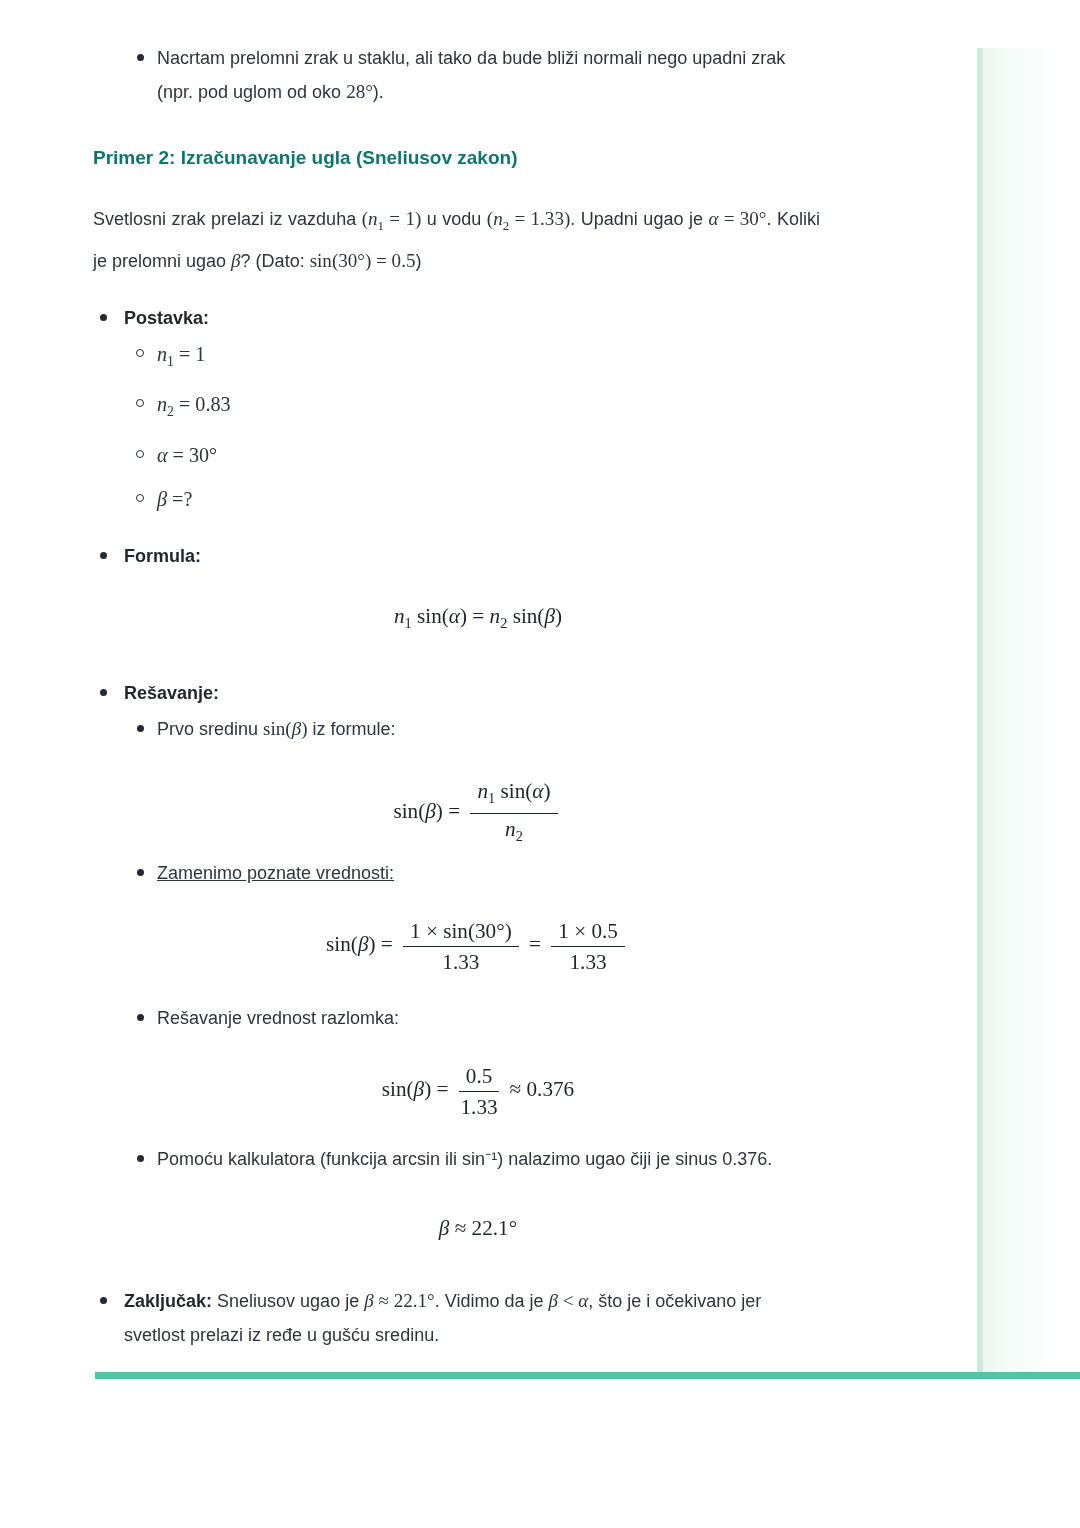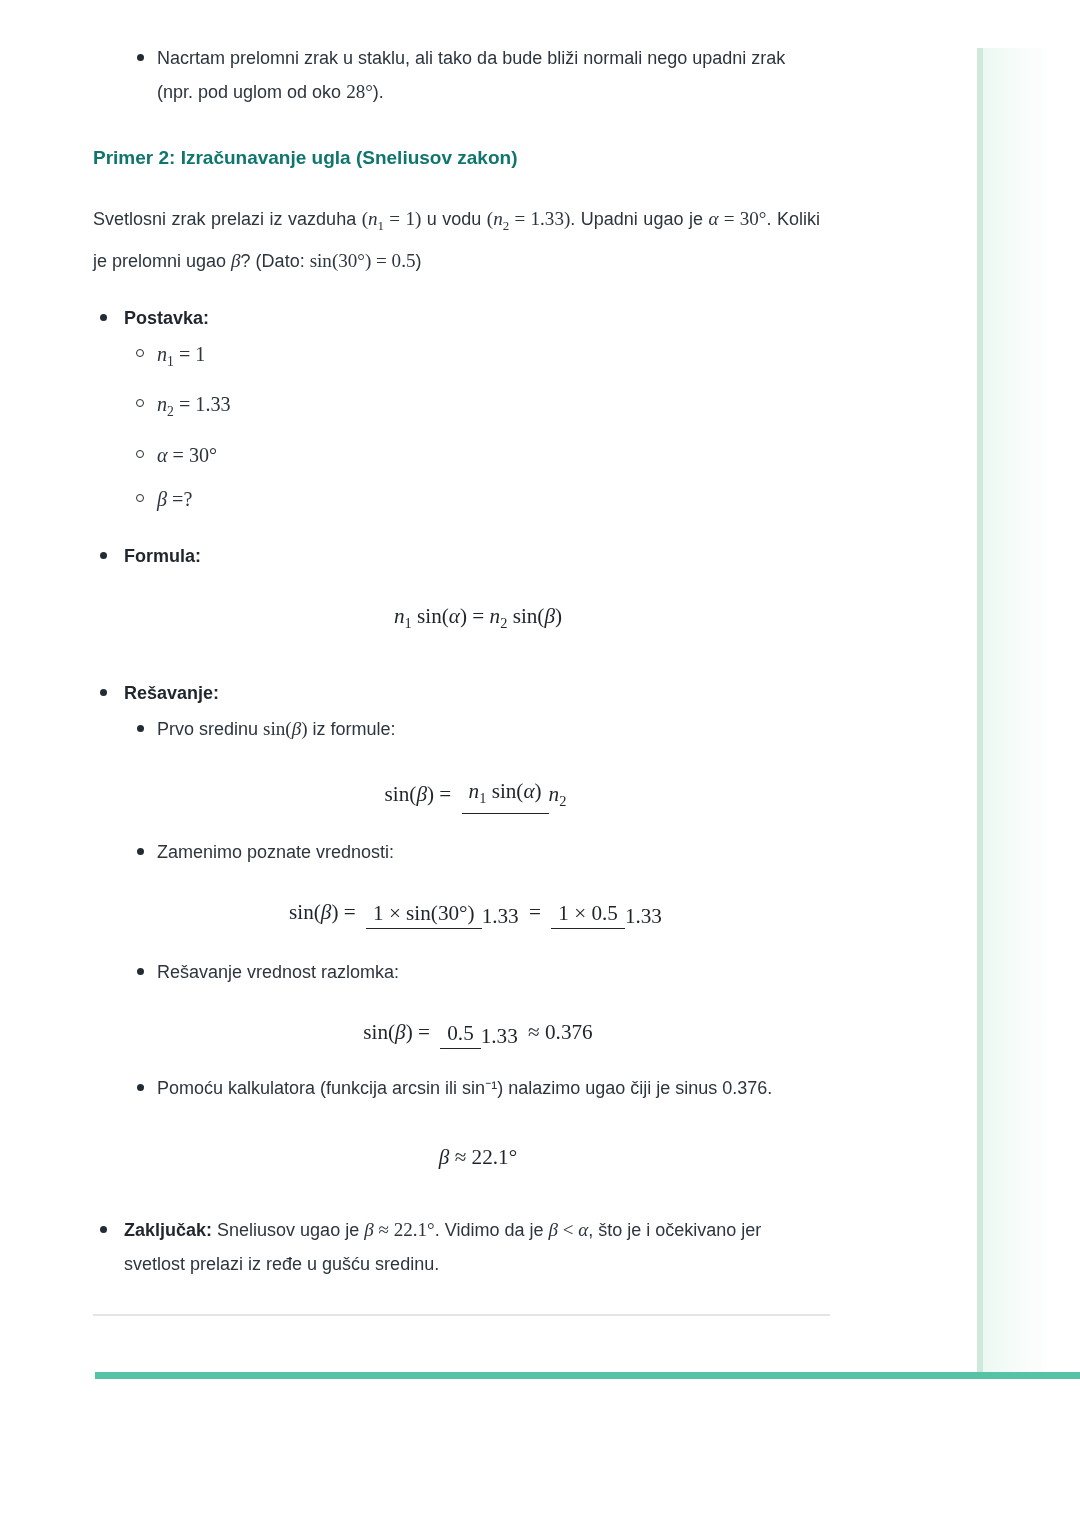--- a/index.html
+++ b/index.html
@@ -36,37 +36,37 @@
   .heading { margin:36px 0 0; font-size:19px; font-weight:bold; color:#0f766e; line-height:26px; }
   .intro { margin:30px 0 0; text-align:justify; line-height:35px; }
   .label-item .txt { font-weight:bold; color:#1f262e; }
   .lbl-postavka { margin-top:22px; }
   .sub-item { font-size:19px; }
   .sub-item.first { margin-top:6px; }
   .sub-item + .sub-item { margin-top:17px; }
   .lbl-formula { margin-top:26px; }
   .lbl-resavanje { margin-top:38px; }
   .st1 { margin-top:2px; }
-  .st2 { margin-top:21px; }
+  .st2 { margin-top:7px;text-decoration:underline; }
   .st3 { margin-top:26px; }
   .st4 { margin-top:22px; }
   .st4 .txt { max-width:660px; }
   .zakljucak { margin-top:41px; }
 
   
   .formula-line {
     width:770px; text-align:center; font-family:"Liberation Serif", serif;
     font-size:20px; color:#1e242b; line-height:30px;
   }
   .f-main { margin-top:28px; }
   .ff2 { margin-top:32px; }
   .ff3 { margin-top:28px; }
   .ff4 { margin-top:28px; }
   .ff5 { margin-top:37px; }
-  .frac { display:inline-flex; align-items:center; vertical-align:middle; margin:0 5px; line-height:26px; }
+  .frac { display:inline-flex; flex-direction:column; align-items:center; vertical-align:middle; margin:0 5px; line-height:26px; }
   .frac .num { display:block; padding:0 7px 2px; border-bottom:1.7px solid #1e242b; }
   .frac .den { display:block; padding-top:2px; }
 
   
   .sg-s  { font-family:"Liberation Sans", sans-serif; }
   .sg-b  { font-family:"Liberation Sans", sans-serif; font-weight:bold; color:#1f262e; }
   .sg-mi { font-family:"Liberation Serif", serif; font-style:italic; font-size:1.06em; }
   .sg-mr { font-family:"Liberation Serif", serif; font-size:1.06em; }
   sub.sg-sub { font-family:"Liberation Serif", serif; font-size:0.72em; }
 
@@ -98,21 +98,21 @@
       <span class="marker"></span>
       <span class="txt">Postavka:</span>
     </div>
 
     <div class="li l2c sub-item first">
       <span class="marker"></span>
       <span class="txt"><span class="sg-mi">n</span><sub class="sg-sub">1</sub><span class="sg-mr"> = 1</span></span>
     </div>
     <div class="li l2c sub-item">
       <span class="marker"></span>
-      <span class="txt"><span class="sg-mi">n</span><sub class="sg-sub">2</sub><span class="sg-mr"> = 1.33</span></span>
+      <span class="txt"><span class="sg-mi">n</span><sub class="sg-sub">2</sub><span class="sg-mr"> = 0.83</span></span>
     </div>
     <div class="li l2c sub-item">
       <span class="marker"></span>
       <span class="txt"><span class="sg-mi">α</span><span class="sg-mr"> = 30°</span></span>
     </div>
     <div class="li l2c sub-item">
       <span class="marker"></span>
       <span class="txt"><span class="sg-mi">β</span><span class="sg-mr"> =?</span></span>
     </div>
 

